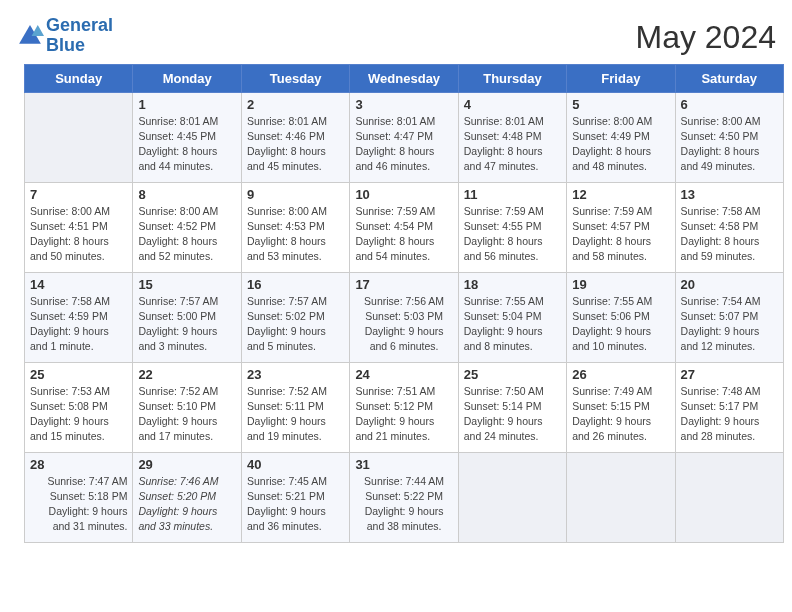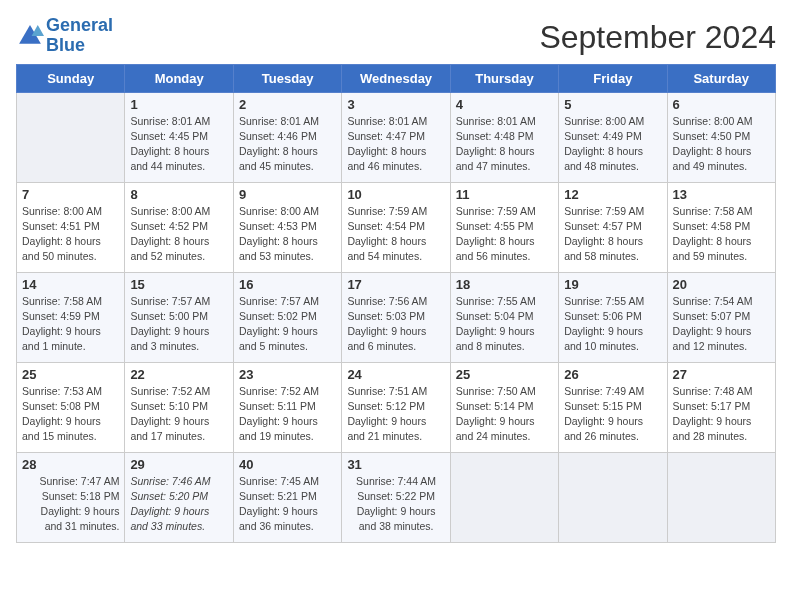--- a/index.html
+++ b/index.html
@@ -43,20 +43,21 @@
       color: #333;
     }
     .location {
       font-size: 15px;
       color: #555;
     }
     table {
       width: 100%;
       border-collapse: collapse;
       font-size: 11px;
+      margin-left: 8px;
     }
     thead tr th {
       background-color: #3a6fc4;
       color: #fff;
       text-align: center;
       padding: 6px 4px;
       font-size: 13px;
       font-weight: bold;
       border: 1px solid #5580cc;
     }
@@ -94,21 +95,21 @@
     <svg class="logo-icon" viewBox="0 0 36 36">
       <polygon points="18,4 32,28 4,28" fill="#3a6fc4"></polygon>
       <polygon points="28,4 36,18 20,18" fill="#5ba3d0"></polygon>
     </svg>
     <div class="logo-text">
       <div><span>General</span></div>
       <div><span>Blue</span></div>
     </div>
   </div>
   <div class="title-block">
-    <div class="month-title">September 2024</div>
+    <div class="month-title">May 2024</div>
   </div>
 </div>
 
 <table>
   <thead>
     <tr>
     <th>Sunday</th>
         <th>Monday</th>
         <th>Tuesday</th>
         <th>Wednesday</th>
@@ -231,21 +232,21 @@
         </td>
         <td>
           <div class="day-number">16</div>
           <div class="day-info" style="white-space: pre-line;">Sunrise: 7:57 AM
 Sunset: 5:02 PM
 Daylight: 9 hours
 and 5 minutes.</div>
         </td>
         <td>
           <div class="day-number">17</div>
-          <div class="day-info" style="white-space: pre-line;">Sunrise: 7:56 AM
+          <div class="day-info" style="white-space: pre-line; text-align: center;">Sunrise: 7:56 AM
 Sunset: 5:03 PM
 Daylight: 9 hours
 and 6 minutes.</div>
         </td>
         <td>
           <div class="day-number">18</div>
           <div class="day-info" style="white-space: pre-line;">Sunrise: 7:55 AM
 Sunset: 5:04 PM
 Daylight: 9 hours
 and 8 minutes.</div>

